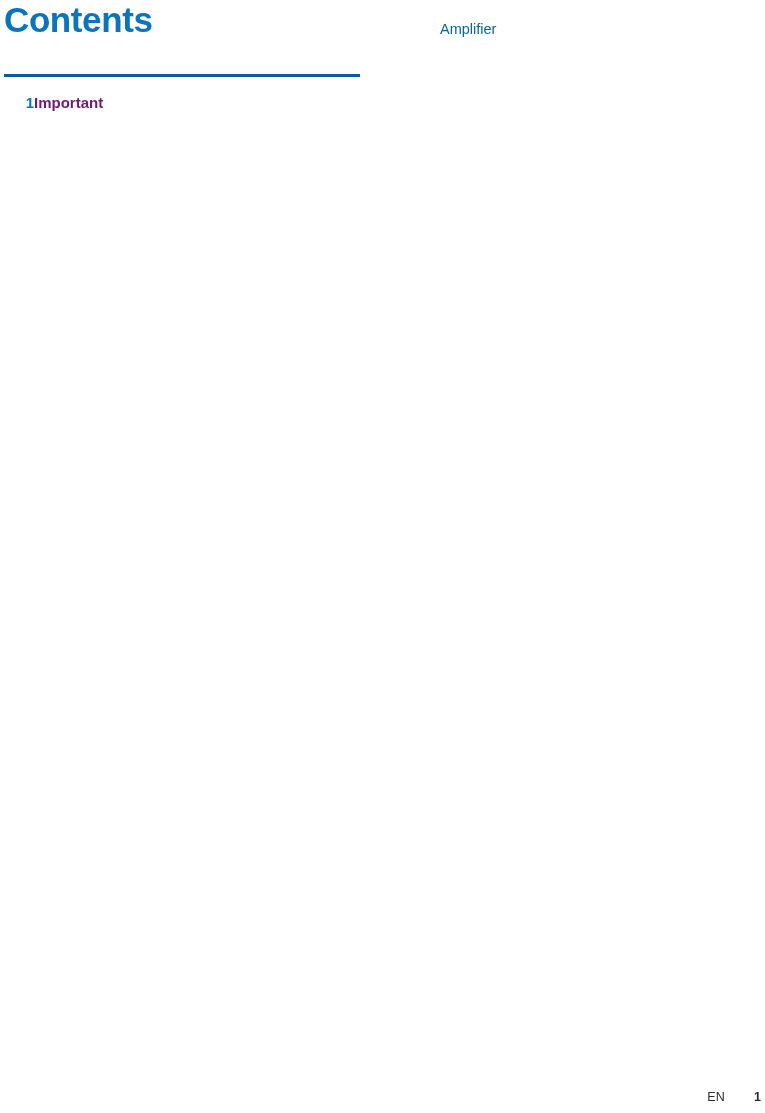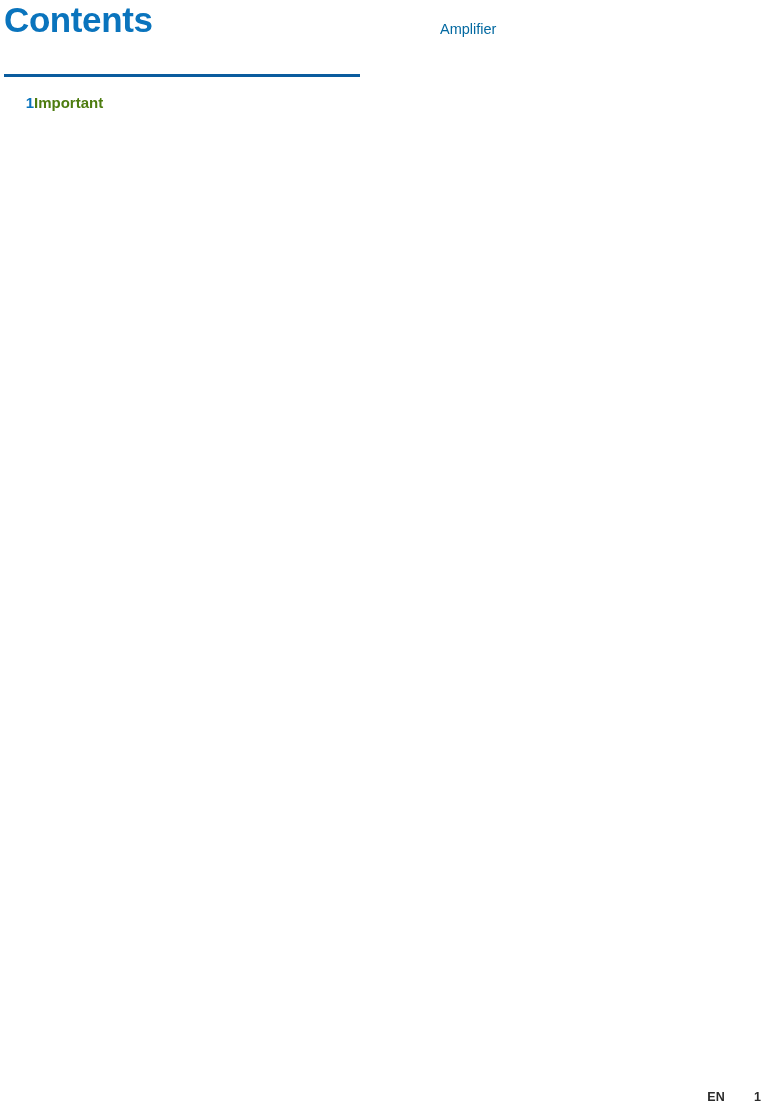--- a/index.html
+++ b/index.html
@@ -78,21 +78,21 @@
     width: 30px;
     font-size: 15px;
     font-weight: bold;
     color: #0a74bd;
     line-height: 23px;
   }
 
   .row-head .label {
     font-size: 15px;
     font-weight: bold;
-    color: #4d7c0f;
+    color: #701a75;
     line-height: 23px;
   }
   .row-head .page {
     font-size: 15px;
     font-weight: normal;
     color: #2a8fd0;
     line-height: 23px;
   }
 
   .row-sub {
@@ -126,21 +126,21 @@
     left: 0;
     bottom: 9px;
     width: 765px;
     height: 20px;
   }
   .footer-lang {
     position: absolute;
     right: 40px;
     bottom: 0;
     font-size: 12.5px;
-    font-weight: bold;
+    font-weight: normal;
     color: #2b2b2b;
     letter-spacing: 0.2px;
   }
   .footer-page {
     position: absolute;
     right: 4px;
     bottom: 0;
     font-size: 12.5px;
     font-weight: bold;
     color: #2b2b2b;

